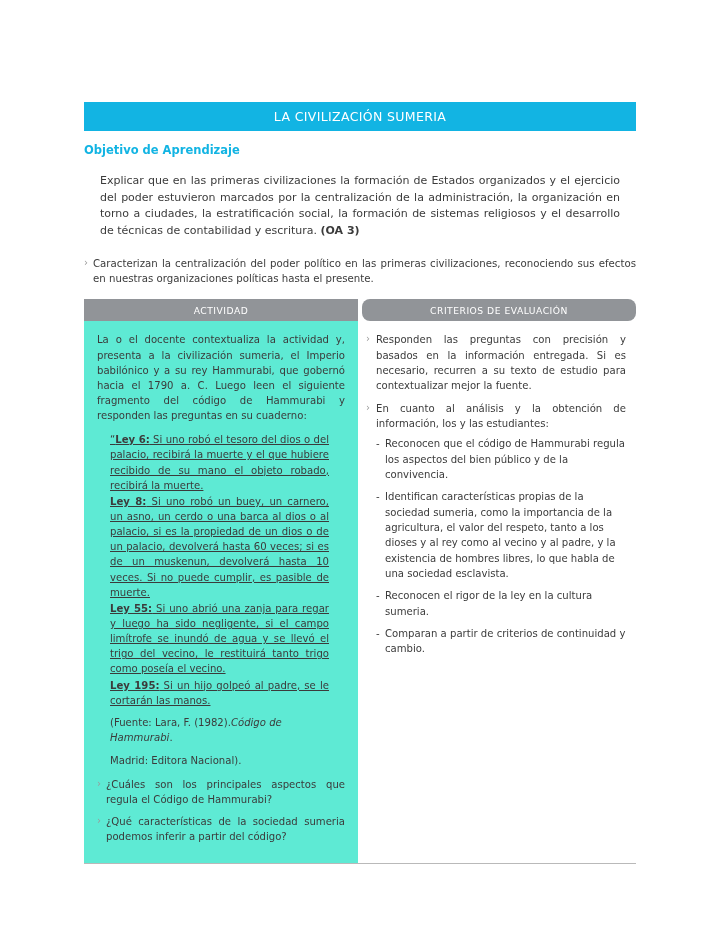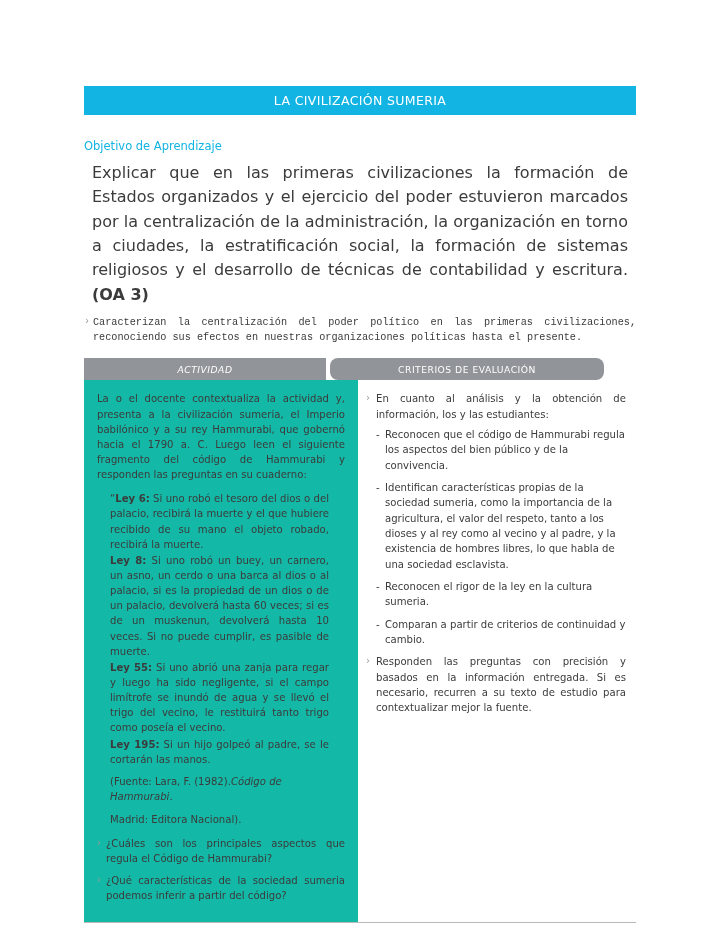--- a/index.html
+++ b/index.html
@@ -11,21 +11,21 @@
     width: 720px;
     height: 932px;
     font-family: "DejaVu Sans", "Liberation Sans", sans-serif;
     color: #3b3b3b;
     position: relative;
     overflow: hidden;
   }
   .page {
     position: absolute;
     left: 84px;
-    top: 0;
+    top: 16px;
     width: 552px;
   }
 
   
   .title-bar {
     margin-top: 86px;
     height: 29px;
     background: #12b4e3;
     display: flex;
     align-items: center;
@@ -35,50 +35,49 @@
     color: #ffffff;
     font-size: 12.5px;
     letter-spacing: 0.35px;
     font-weight: 400;
   }
 
   
   .section-heading {
     color: #12b4e3;
     font-size: 11.5px;
-    font-weight: normal;
-    margin-top: 24px;
+    font-weight: bold;
+    margin-top: 12px;
     margin-bottom: 7px;
   }
 
   .oa-paragraph {
-    font-size: 16px;
+    font-size: 11px;
     line-height: 1.52;
     text-align: justify;
     color: #3b3b3b;
-    margin: 8px;
+    margin: 16px;
   }
   .oa-paragraph .oa-code {
     font-weight: bold;
   }
 
   
   ul.chev-list {
     list-style: none;
     margin: 0;
     padding: 0;
   }
   ul.chev-list > li {
     position: relative;
     padding-left: 9px;
     font-size: 10.2px;
     line-height: 1.5;
     text-align: justify;
     margin-bottom: 2px;
-    font-family: Liberation Mono, monospace;
   }
   ul.chev-list > li::before {
     content: "\203A";
     position: absolute;
     left: 0;
     top: -1px;
     color: #9a9a9a;
     font-size: 10px;
   }
 
@@ -93,31 +92,31 @@
   }
   .table-head .th {
     background: #919498;
     color: #ffffff;
     font-size: 9.2px;
     letter-spacing: 0.5px;
     display: flex;
     align-items: center;
     justify-content: center;
   }
-  .th-activity { width: 242px; font-style: italic; }
+  .th-activity { width: 274px; }
   .th-gap { width: 4px; background: #ffffff !important; }
   .th-criteria { width: 274px; border-radius: 8px; }
 
   .table-body {
     display: flex;
     border-bottom: 1px solid #b9b9b9;
   }
   .col-activity {
     width: 274px;
-    background: #14b8a6;
+    background: #5eead4;
     padding: 11px 13px 12px 13px;
     box-sizing: border-box;
   }
   .col-criteria {
     width: 278px;
     background: #ffffff;
     padding: 11px 10px 12px 8px;
     box-sizing: border-box;
   }
 
@@ -131,20 +130,21 @@
   
   .law-block {
     padding-left: 13px;
     margin-bottom: 8px;
   }
   .law-para {
     font-size: 10.1px;
     line-height: 1.5;
     text-align: justify;
     margin: 0 16px 1px 0;
+    text-decoration: underline;
   }
   .law-label { font-weight: bold; }
   .src-line {
     font-size: 10.1px;
     line-height: 1.55;
     margin: 7px 0 0 0;
   }
   .src-italic { font-style: italic; }
 
   ul.q-list {
@@ -254,29 +254,29 @@
         </div>
 
         <ul class="q-list">
           <li>¿Cuáles son los principales aspectos que regula el Código de Hammurabi?</li>
           <li>¿Qué características de la sociedad sumeria podemos inferir a partir del código?</li>
         </ul>
       </div>
 
       <div class="col-criteria">
         <ul class="crit-list">
+          <li>Responden las preguntas con precisión y basados en la información entregada. Si es necesario, recurren a su texto de estudio para contextualizar mejor la fuente.</li>
           <li>
             <span>En cuanto al análisis y la obtención de información, los y las estudiantes:</span>
             <ul class="sub-list">
               <li>Reconocen que el código de Hammurabi regula los aspectos del bien público y de la convivencia.</li>
               <li>Identifican características propias de la sociedad sumeria, como la importancia de la agricultura, el valor del respeto, tanto a los dioses y al rey como al vecino y al padre, y la existencia de hombres libres, lo que habla de una sociedad esclavista.</li>
               <li>Reconocen el rigor de la ley en la cultura sumeria.</li>
               <li>Comparan a partir de criterios de continuidad y cambio.</li>
             </ul>
           </li>
-          <li>Responden las preguntas con precisión y basados en la información entregada. Si es necesario, recurren a su texto de estudio para contextualizar mejor la fuente.</li>
         </ul>
       </div>
 
     </div>
   </div>
 
 </div>
 
 </body></html>

